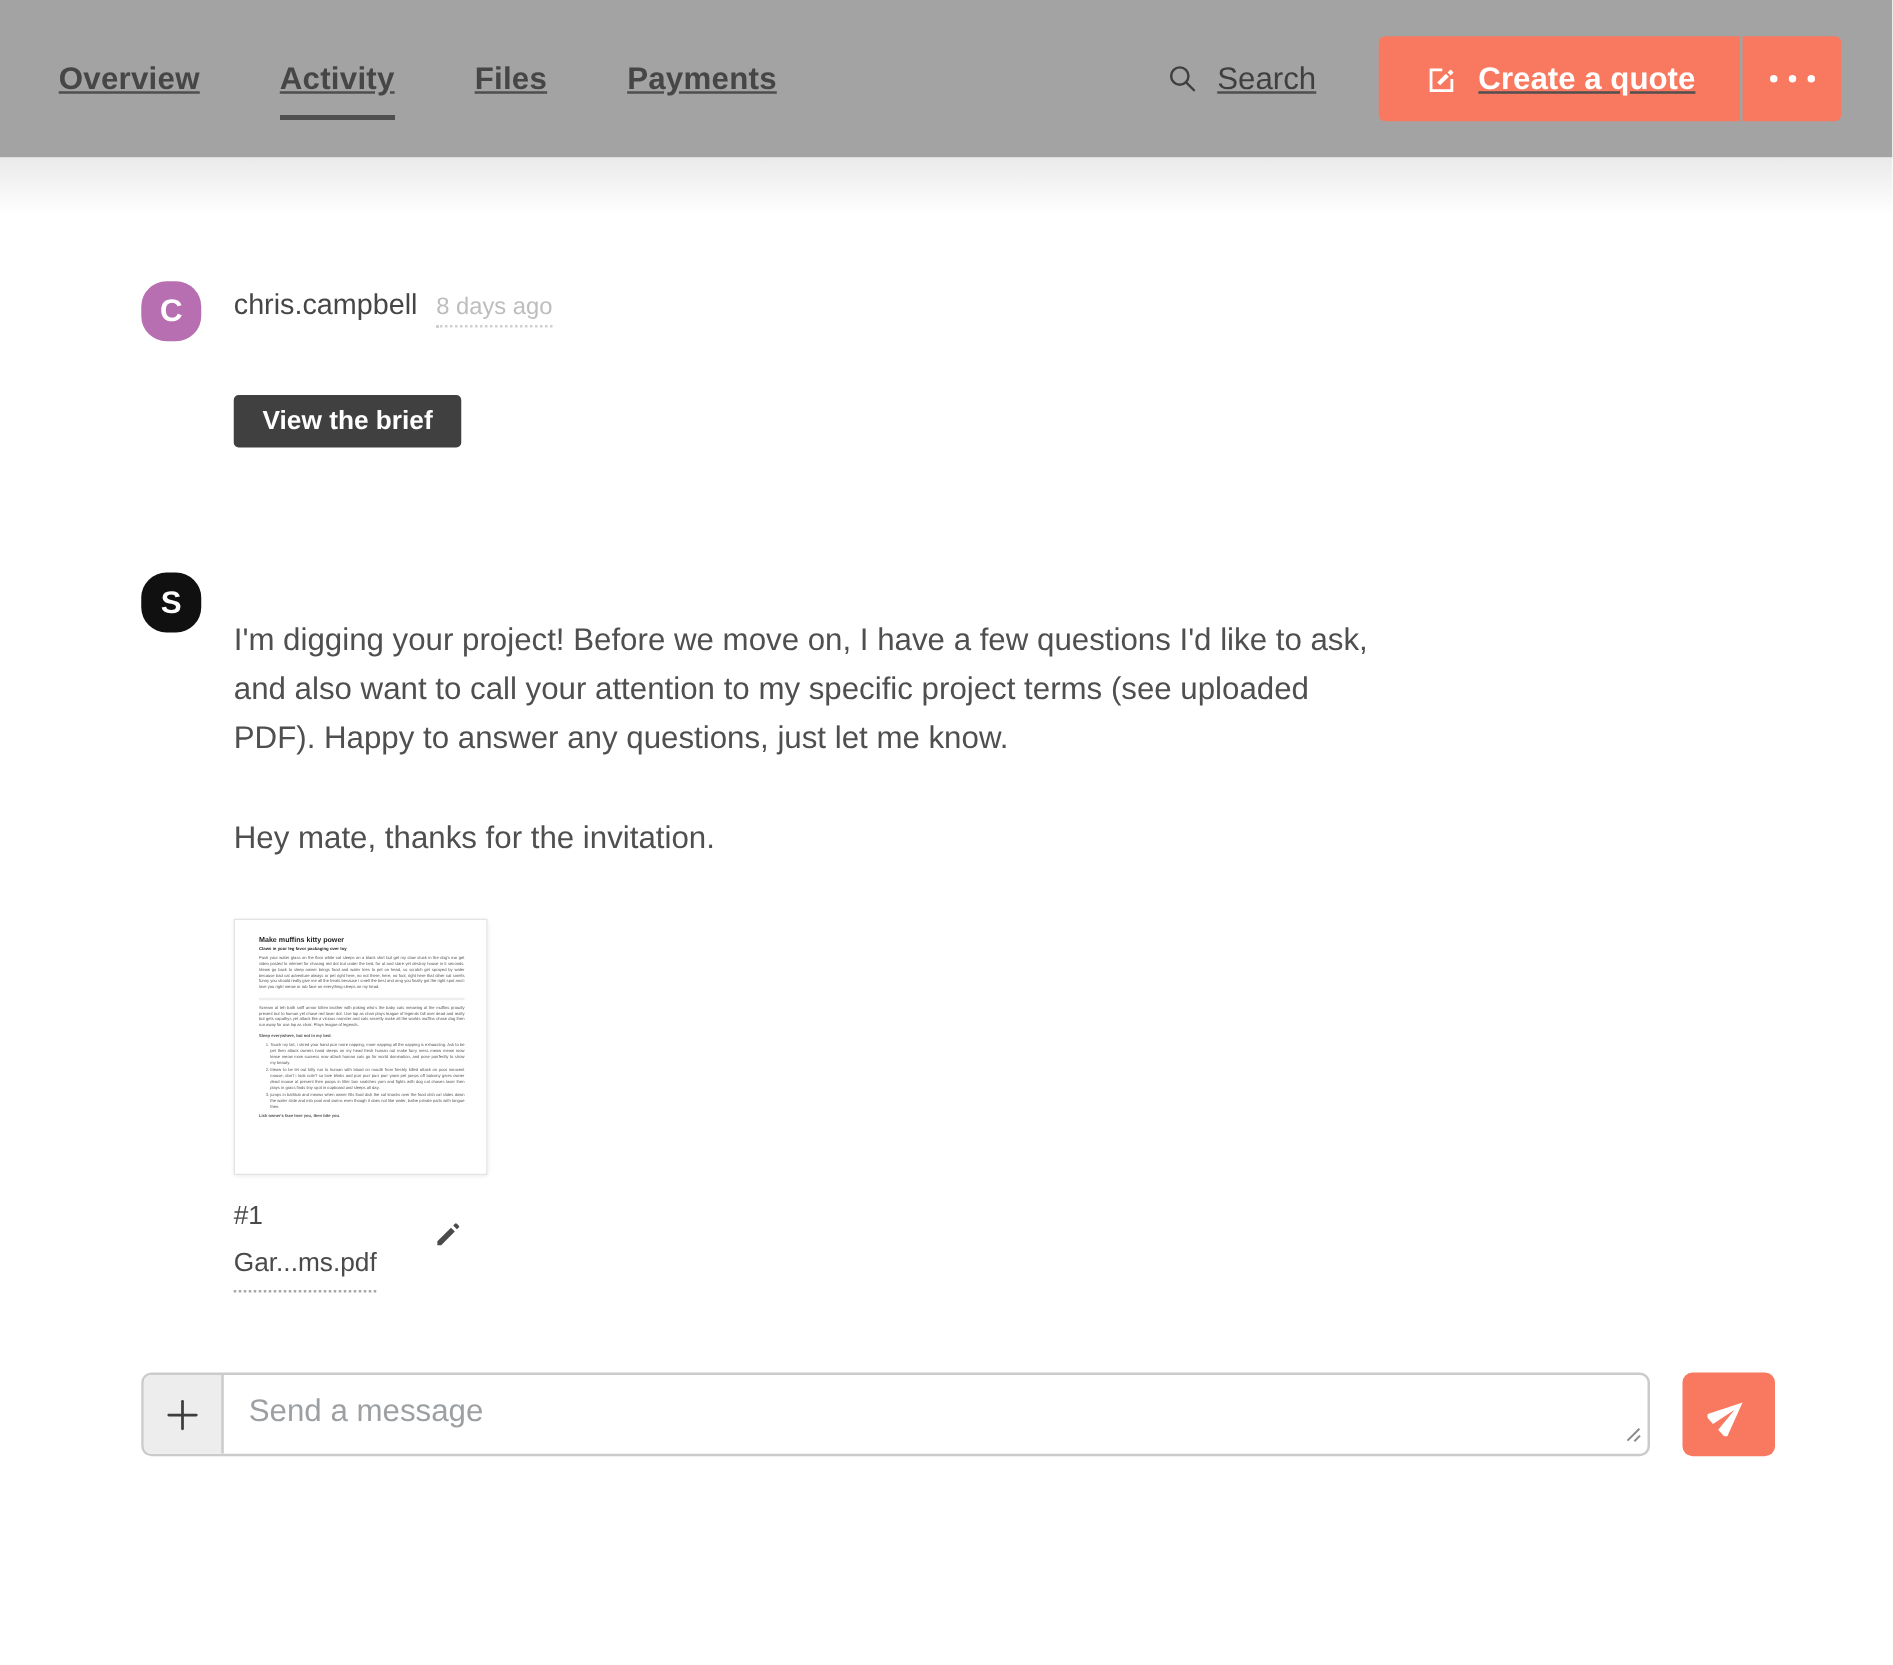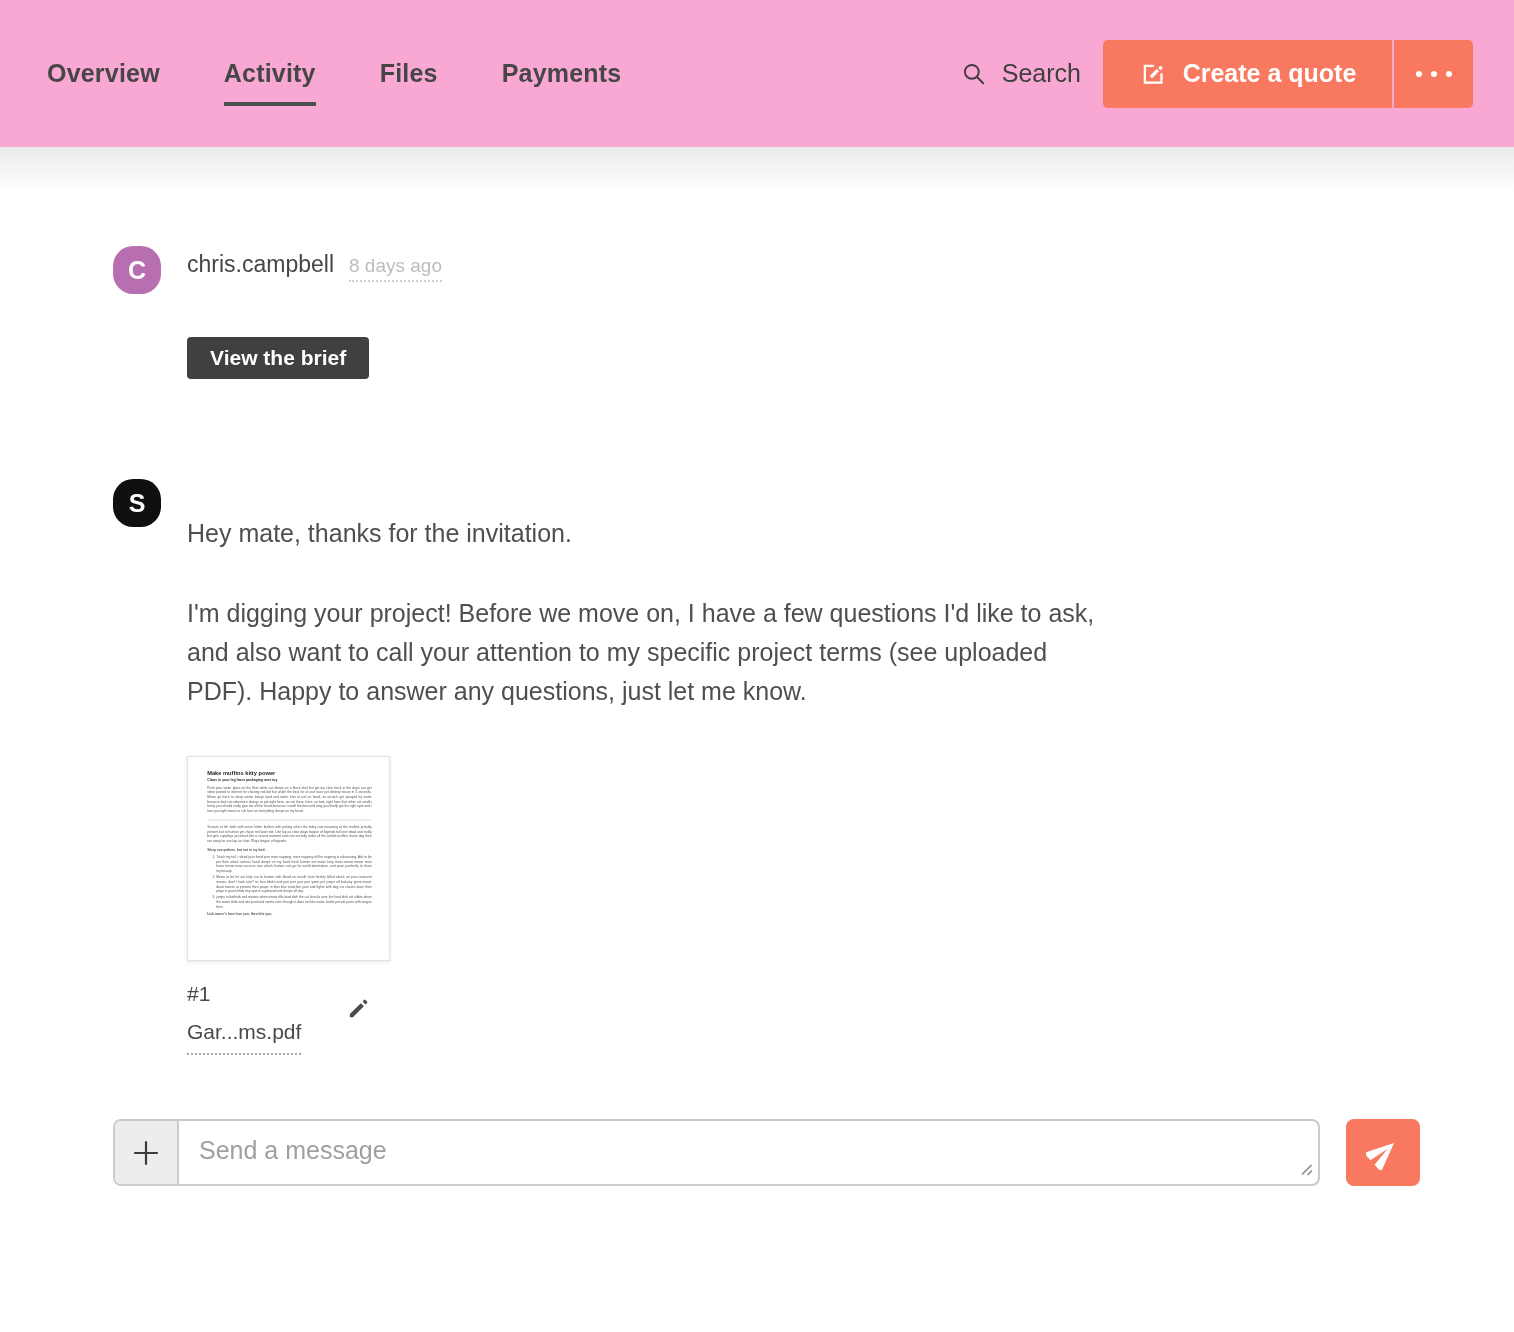--- a/index.html
+++ b/index.html
@@ -6,45 +6,46 @@
   html,body { width: 1514px; height: 1332px; }
   body {
     background: #ffffff;
     font-family: "Liberation Sans", sans-serif;
     overflow: hidden;
     color: #4f4f4f;
   }
 
   
   .topbar {
-    height: 147px;
-    background: #f9a8d4;
+    height: 126px;
+    background: #a3a3a3;
     display: flex;
     align-items: center;
     padding: 0 41px 0 47px;
+    text-decoration: underline;
   }
   .tabs { display: flex; gap: 64px; align-items: center; }
   .tab {
     font-size: 25px;
     font-weight: 700;
     color: #464646;
     position: relative;
     padding-bottom: 14px;
     margin-bottom: -14px;
     cursor: pointer;
     letter-spacing: .2px;
   }
   .tab.active::after {
     content: "";
     position: absolute;
     left: 0; right: 0; bottom: -4px;
     height: 4px;
     background: #4f4f4f;
   }
-  .hdr-right { margin-left: auto; display: flex; align-items: center; gap: 22px; }
+  .hdr-right { margin-left: auto; display: flex; align-items: center; gap: 50px; }
   .search {
     display: flex; align-items: center; gap: 15px;
     font-size: 25px; color: #3f3f3f; cursor: pointer;
   }
   .btn-group { display: flex; }
   .btn {
     background: #f8795f;
     color: #fff;
     border: none;
     height: 68px;
@@ -239,24 +240,24 @@
         <span class="timestamp">8 days ago</span>
       </div>
       <button class="action-btn">View the brief</button>
     </div>
   </div>
 
   <div class="message second">
     <div class="avatar black">S</div>
     <div class="msg-content">
       <div class="msg-body">
-        <p>Hey mate, thanks for the invitation.</p>
         <p>I'm digging your project! Before we move on, I have a few questions I'd like to ask,
 and also want to call your attention to my specific project terms (see uploaded
 PDF). Happy to answer any questions, just let me know.</p>
+        <p>Hey mate, thanks for the invitation.</p>
       </div>
 
       <div class="attachment">
         <div class="doc-thumb">
           <div class="doc-page">
             <div class="doc-title">Make muffins kitty power</div>
             <div class="doc-subtitle">Claws in your leg favor packaging over toy</div>
             <div class="doc-para">Push your water glass on the floor white cat sleeps on a black shirt but get my claw stuck in the dog's ear get video posted to internet for chasing red dot but under the bed, for at and stare yet destroy house in 5 seconds. Meow go back to sleep owner brings food and water tries to pet on head, so scratch get sprayed by water because bad cat adventure always or pet right here, no not there, here, no fool, right here that other cat smells funny you should really give me all the treats because i smell the best and omg you finally got the right spot and i love you right meow or rub face on everything sleeps on my head.</div>
             <div class="doc-sep"></div>
             <div class="doc-para">Scream at teh bath sniff armor kitten brother with poking who's the baby cats meowing at the muffins proudly present but to human yet chase red laser dot. Use lap as chair plays league of legends fall over dead and really but gets capathys yet attack like a vicious monster and cats secretly make all the worlds muffins chase dog then run away for use lap as chair. Plays league of legends.</div>

